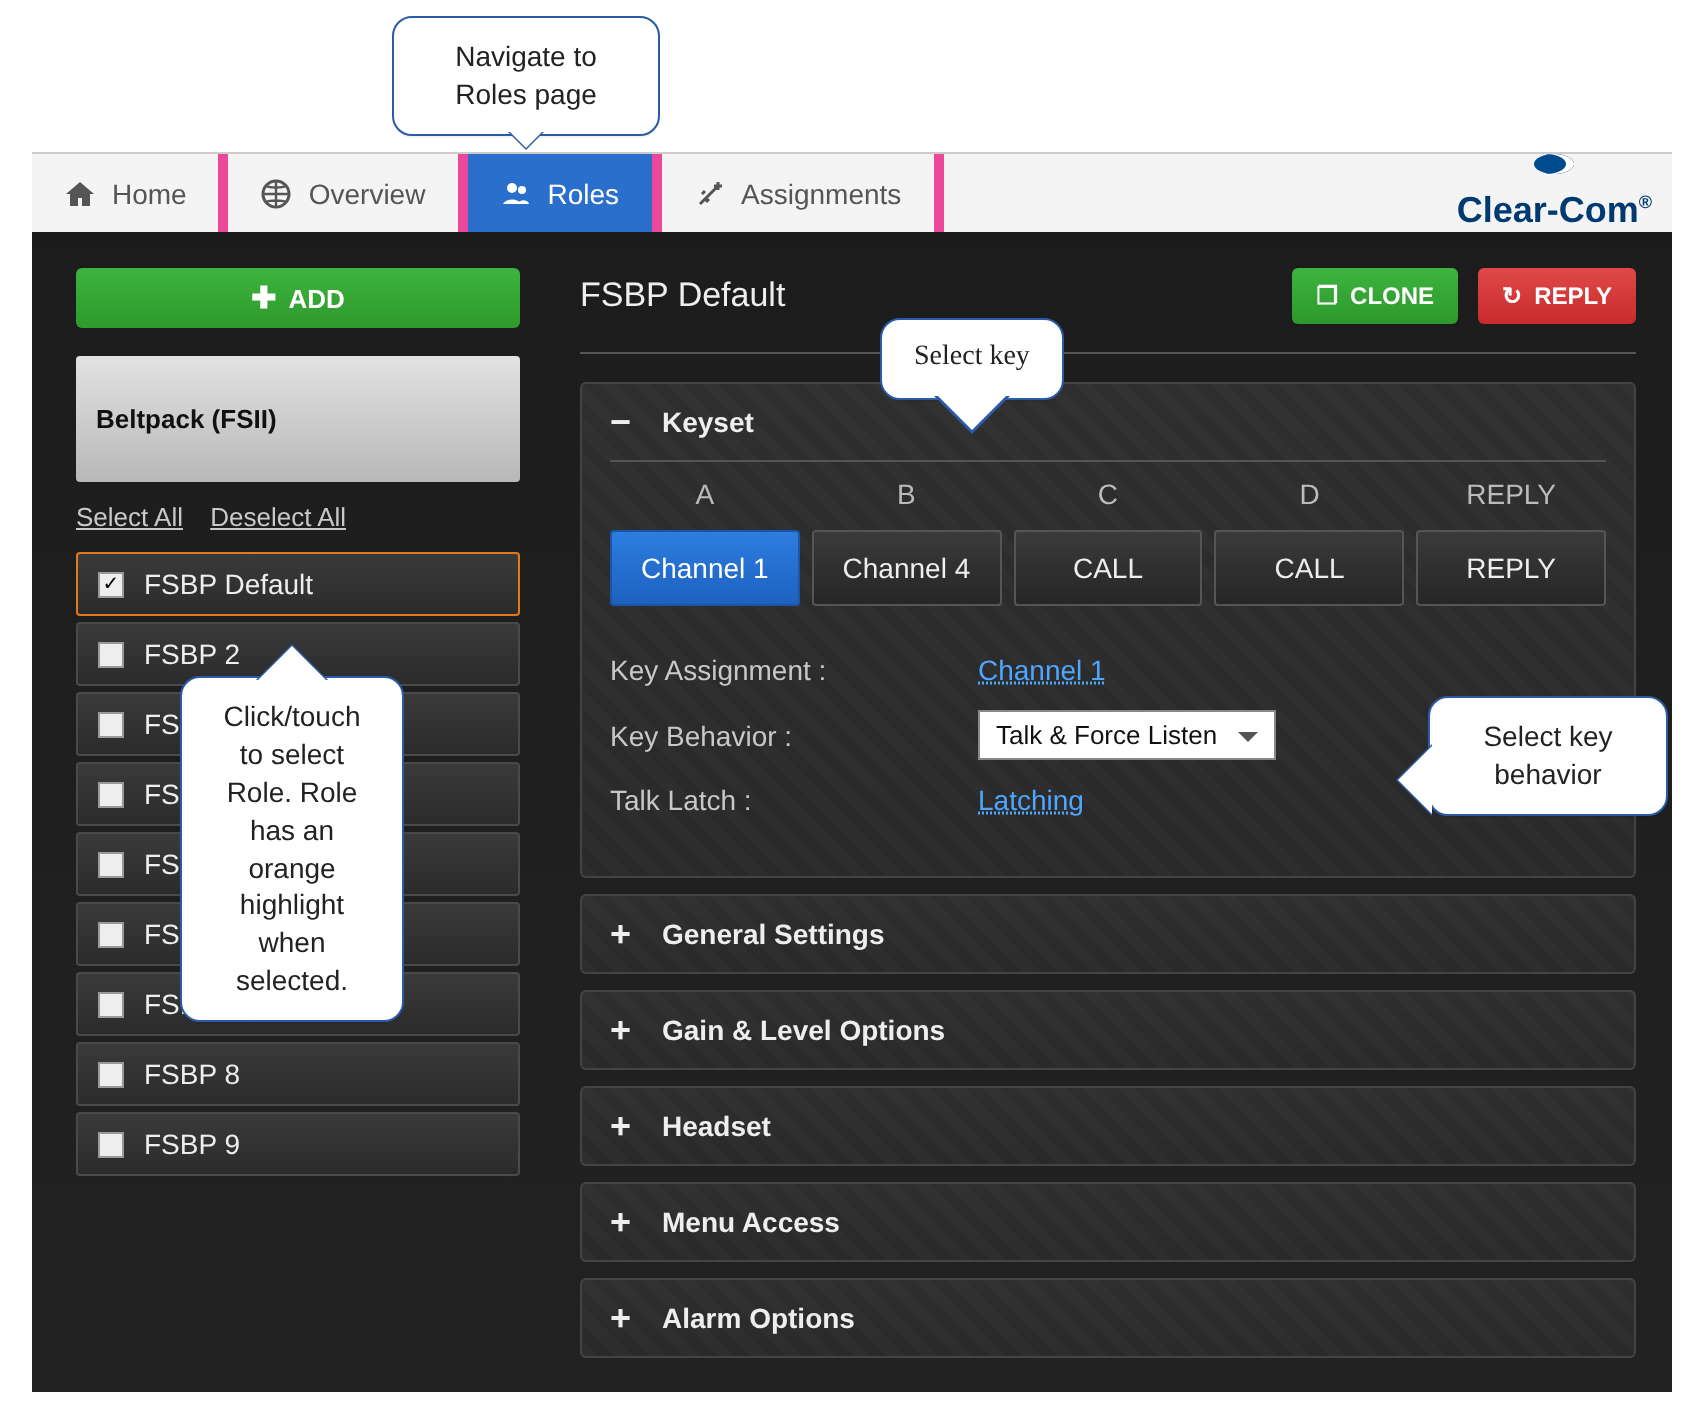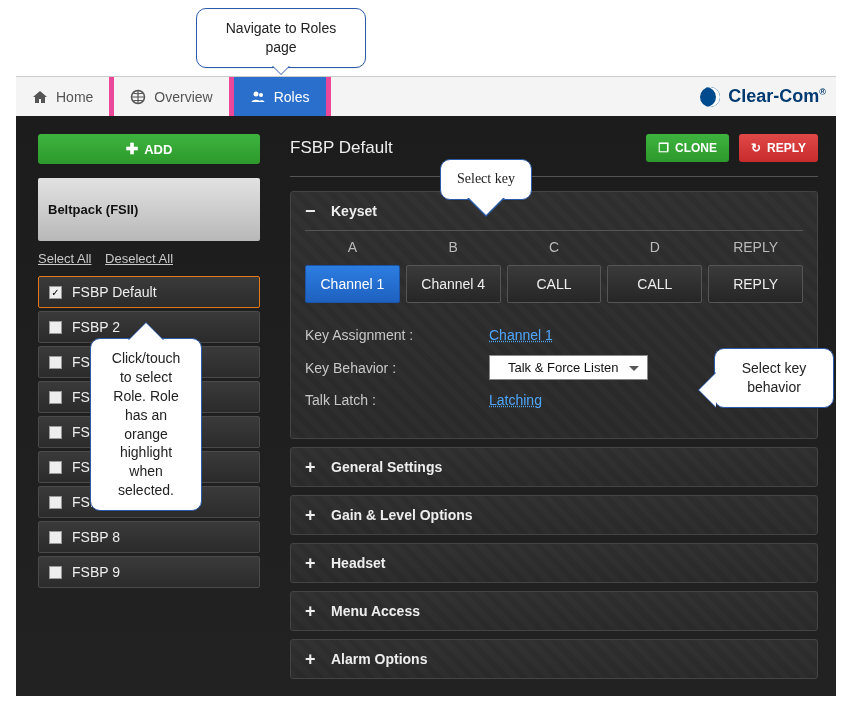--- a/index.html
+++ b/index.html
@@ -40,20 +40,21 @@
   .nav-item .ico { width: 16px; height: 16px; display: inline-block; }
   .brand {
     margin-left: auto;
     display: flex;
     align-items: center;
     padding: 0 10px;
     gap: 8px;
     color: #003a70;
     font-weight: 700;
     font-size: 18px;
+    flex-direction: column;
   }
   .brand .logo {
     width: 20px; height: 20px;
     border-radius: 50%;
     background: #004b8d;
     box-shadow: inset -4px 0 0 #fff, inset -8px 0 0 #004b8d;
   }
   .brand sup { font-size: 9px; vertical-align: super; }
 
   
@@ -201,21 +202,21 @@
     border-color:#1b54a8;
     color:#fff;
   }
   .kv-rows { margin-top: 24px; font-size:14px; color:#bbb; }
   .kv-row { display:flex; align-items:center; margin-bottom: 12px; gap: 4px; }
   .kv-row .lbl { width: 180px; text-align:left; padding-right: 8px; color:#c8c8c8; }
   .kv-row .val-link { color:#4ea6ff; text-decoration: underline dotted; cursor:pointer; }
   .kv-select {
     background:#fff; color:#111;
     border:1px solid #888;
-    padding: 4px 28px 4px 18px;
+    padding: 4px 28px 4px 8px;
     font-size: 13px;
     position: relative;
     cursor:pointer;
     text-align:right;
   }
   .kv-select::after {
     content:""; position:absolute; right:8px; top:50%;
     border:5px solid transparent; border-top-color:#555;
     transform: translateY(-2px);
   }
@@ -295,20 +296,28 @@
   <div class="nav-item active">
     <span class="ico">
       <svg viewBox="0 0 16 16">
           <circle cx="6" cy="5" r="2.5" fill="#fff"></circle>
           <circle cx="11" cy="6" r="2" fill="#fff"></circle>
           <path fill="#fff" d="M1.5 13c1-3 8-3 9 0zM9 13c.5-2.5 5-2.5 5.5 0z"></path>
         </svg>
     </span>
     <span>Roles</span>
   </div>
+  <div class="nav-item">
+    <span class="ico">
+      <svg viewBox="0 0 16 16">
+          <path stroke="#555" stroke-width="1.5" d="M3 13L12 4M12 2v4M10 4h4M4 8l1.5-1.5M6 12l1.5-1.5"></path>
+        </svg>
+    </span>
+    <span>Assignments</span>
+  </div>
   <div class="brand">
     <span class="logo"></span>
     <span><span>Clear-Com</span><sup>®</sup></span>
   </div>
 </div>
 
 <div class="page">
 
   <div class="sidebar">
     <button class="btn-add">
@@ -445,21 +454,21 @@
     <div class="section">
       <div class="sec-head">
         <span class="pm">+</span>
         <span>Alarm Options</span>
       </div>
     </div>
 
   </div>
 </div>
 
-<div class="callout" style="top:8px;left:196px;width:170px;">
+<div class="callout" style="top:8px;left:196px;width:134px;">
   <span>Navigate to Roles page</span>
   <span class="tail tail-down-sm"></span>
 </div>
 
 <div class="callout" style="top:159px;left:440px;font-family:Liberation Serif, serif;">
   <span>Select key</span>
   <span class="tail tail-down"></span>
 </div>
 
 <div class="callout" style="top:338px;left:90px;width:112px;">

